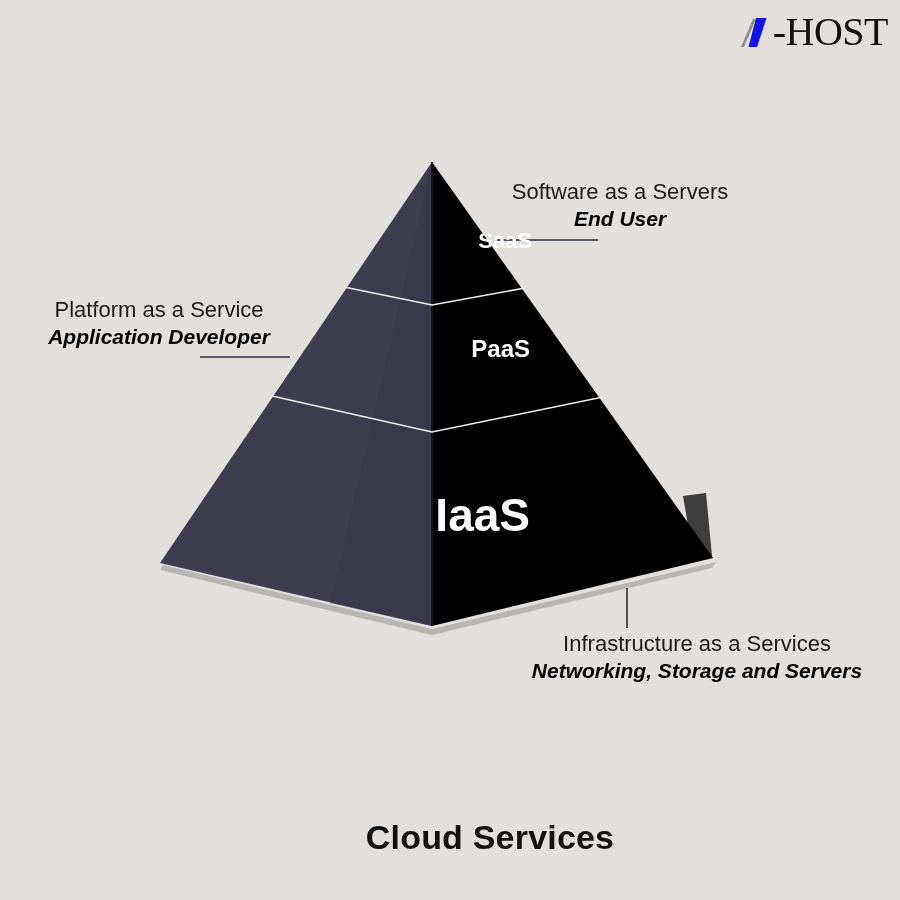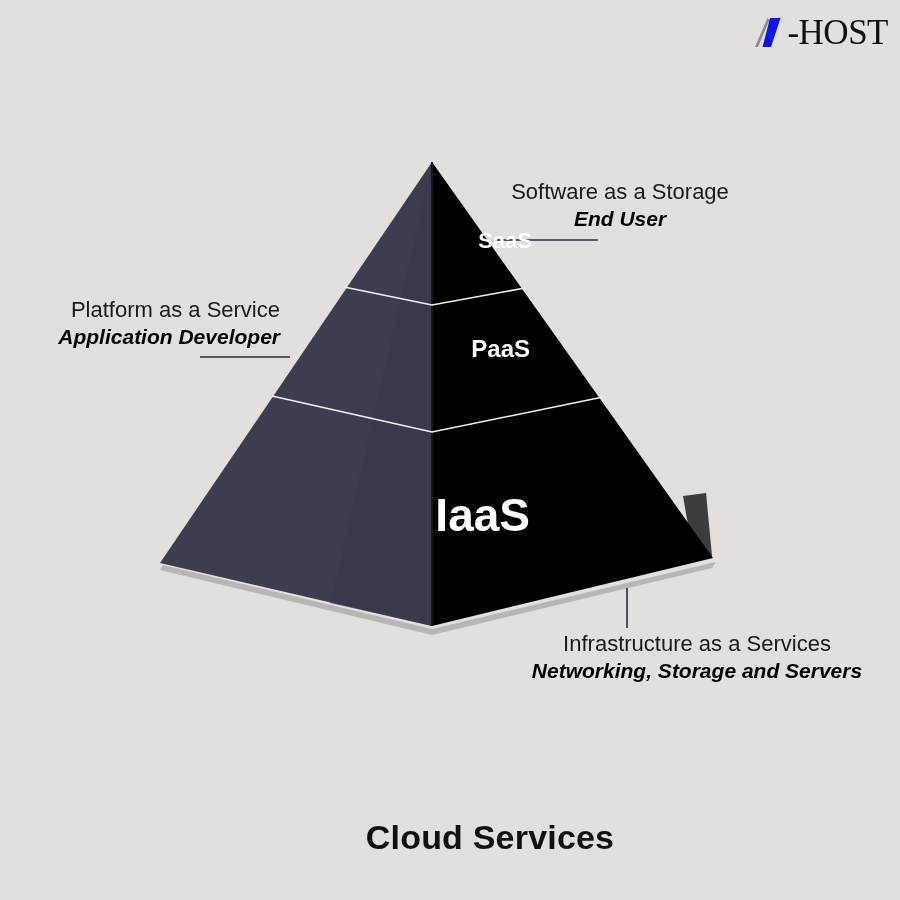--- a/index.html
+++ b/index.html
@@ -28,21 +28,21 @@
     right: 12px;
     display: flex;
     align-items: center;
     height: 38px;
   }
   .logo-mark {
     display: block;
   }
   .logo-word {
     font-family: "Liberation Serif", serif;
-    font-size: 35px;
+    font-size: 40px;
     font-weight: 400;
     letter-spacing: -0.5px;
     color: #111111;
     line-height: 1;
     margin-left: 0px;
   }
 
   
   #pyramid-svg {
     position: absolute;
@@ -102,21 +102,21 @@
   }
   #callout-saas {
     left: 501px;
     top: 179px;
     text-align: center;
     width: 238px;
   }
   #callout-paas {
     left: 38px;
     top: 297px;
-    text-align: right;
+    text-align: center;
     width: 242px;
   }
   #callout-iaas {
     left: 516px;
     top: 631px;
     text-align: center;
     width: 362px;
   }
 
   
@@ -170,21 +170,21 @@
     <line x1="200" y1="357" x2="290" y2="357" stroke="#2b2b3d" stroke-width="1.6"></line>
 
     <line x1="627" y1="588" x2="627" y2="628" stroke="#2b2b3d" stroke-width="1.6"></line>
   </svg>
 
   <div class="tier-label" id="tier-label-saas">SaaS</div>
   <div class="tier-label" id="tier-label-paas">PaaS</div>
   <div class="tier-label" id="tier-label-iaas">IaaS</div>
 
   <div class="callout" id="callout-saas">
-    <span class="c-title">Software as a Storage</span>
+    <span class="c-title">Software as a Servers</span>
     <span class="c-sub">End User</span>
   </div>
 
   <div class="callout" id="callout-paas">
     <span class="c-title">Platform as a Service</span>
     <span class="c-sub">Application Developer</span>
   </div>
 
   <div class="callout" id="callout-iaas">
     <span class="c-title">Infrastructure as a Services</span>

